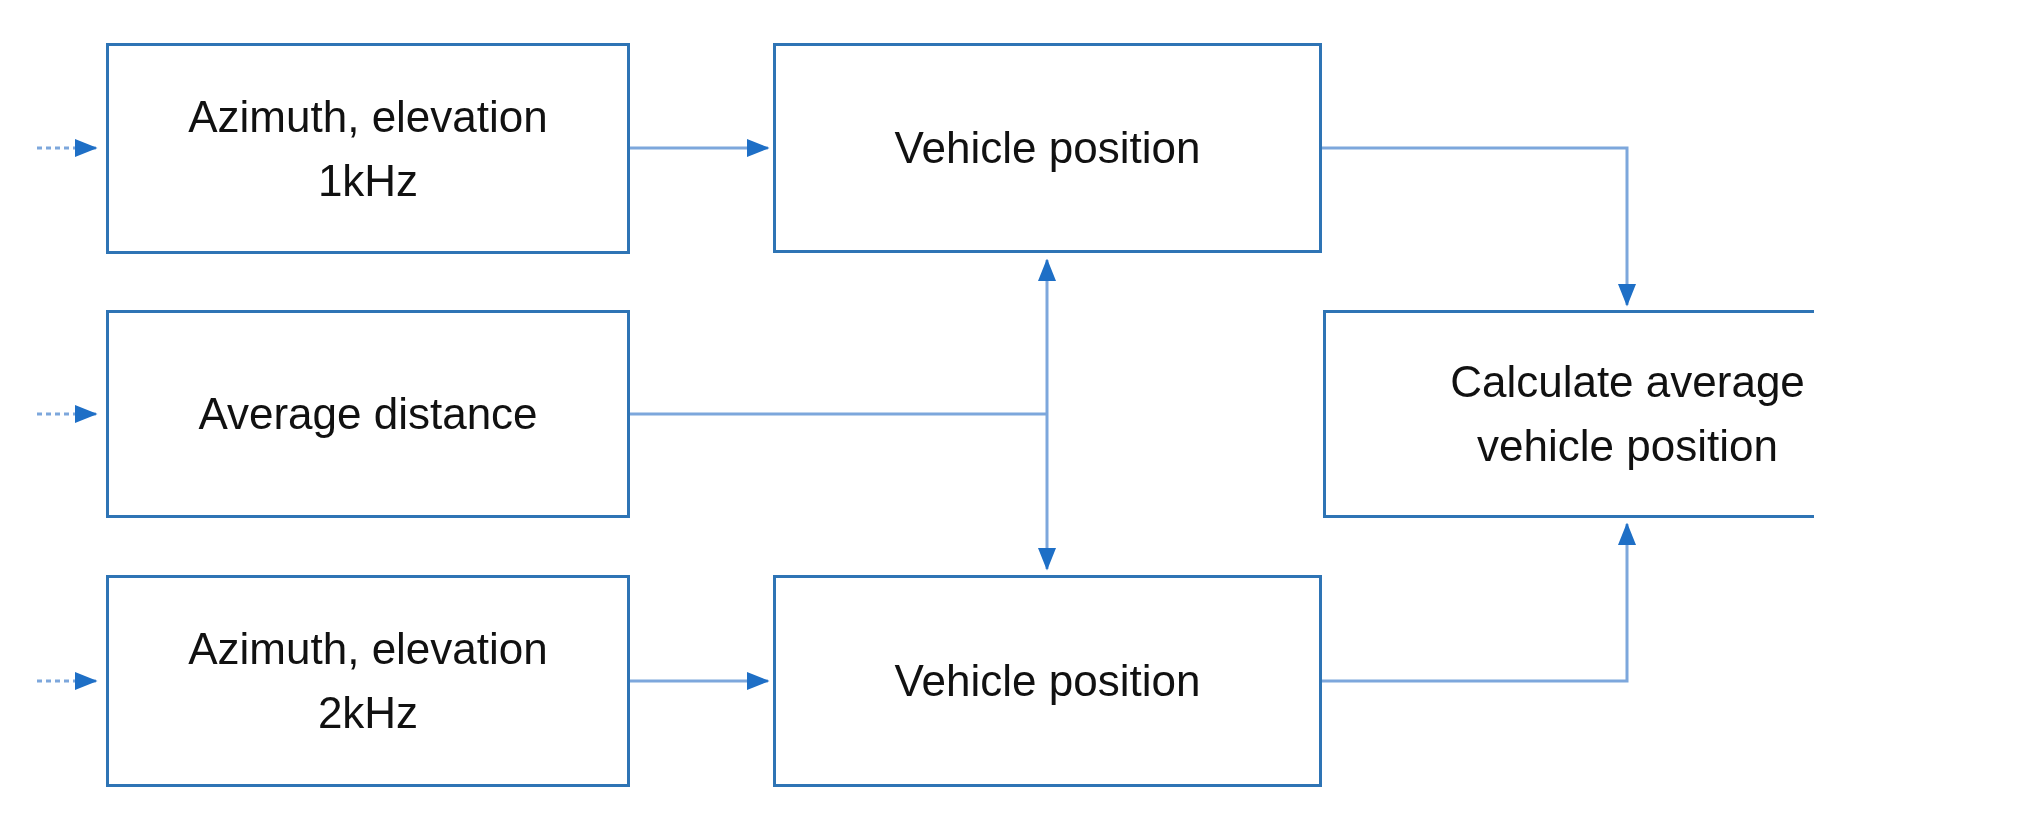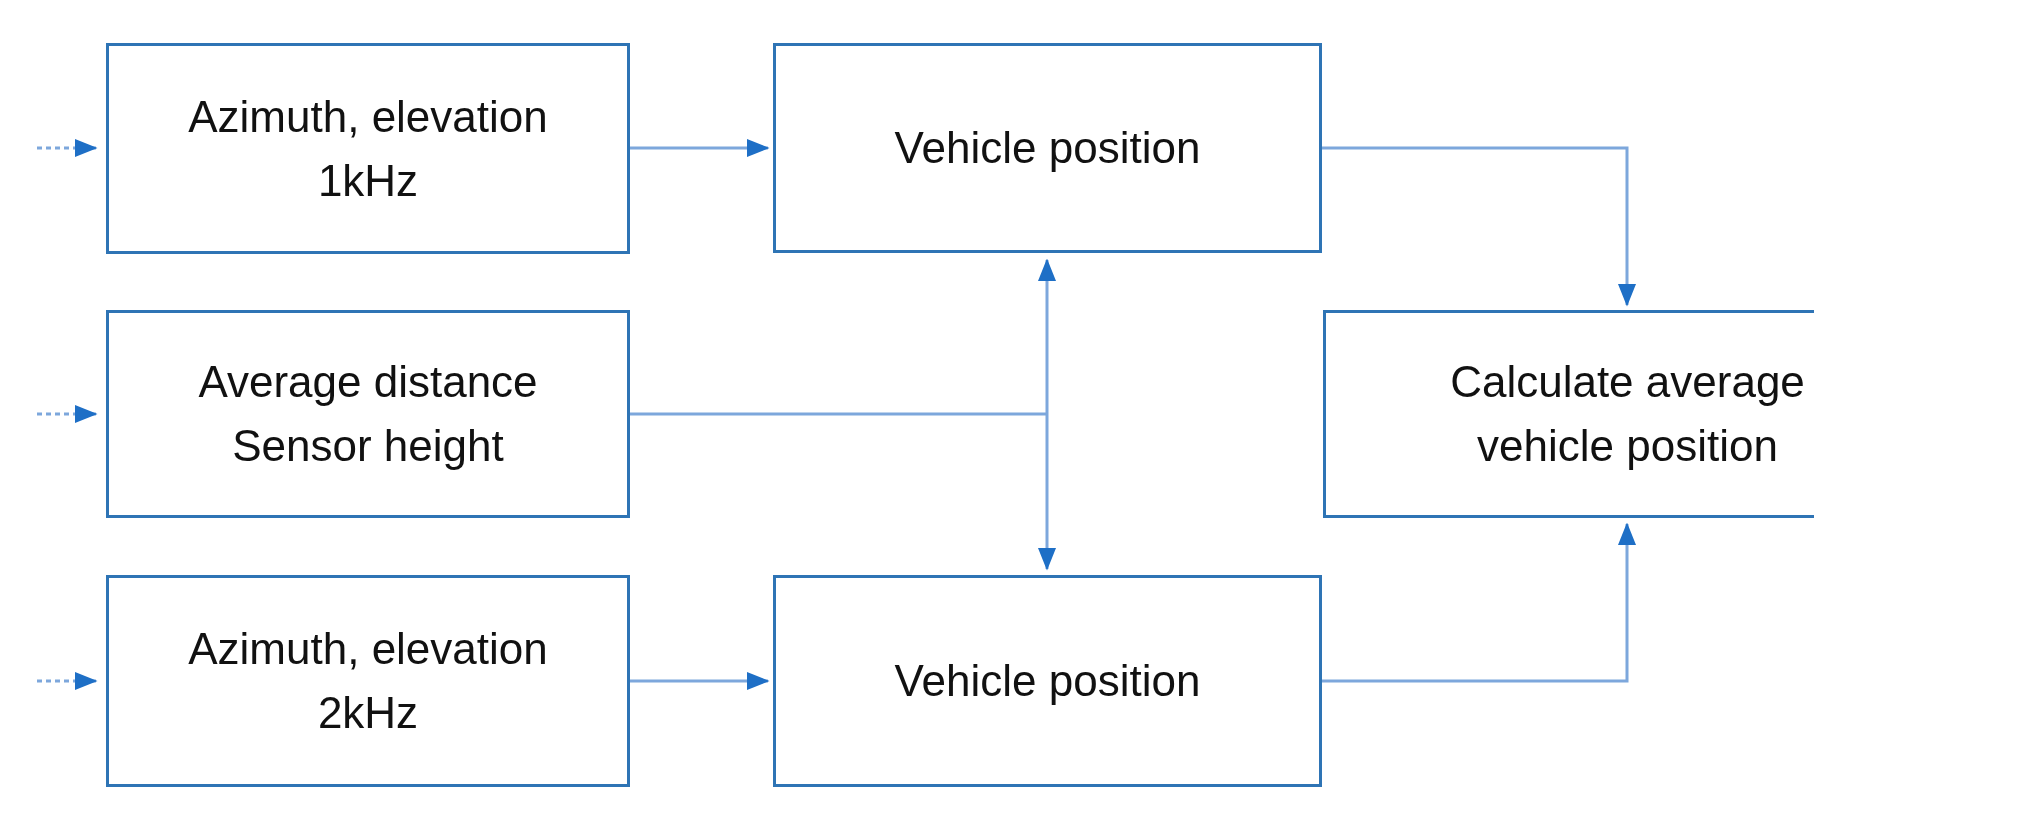--- a/index.html
+++ b/index.html
@@ -77,21 +77,20 @@
     <line class="wire dashed" x1="1938" y1="415" x2="1998" y2="415" marker-end="url(#ah)"></line>
   </svg>
 
   <div class="node n1">
     <span>Azimuth, elevation</span>
     <span>1kHz</span>
   </div>
 
   <div class="node n2">
     <span>Average distance</span>
-    <span>Sensor height</span>
   </div>
 
   <div class="node n3">
     <span>Azimuth, elevation</span>
     <span>2kHz</span>
   </div>
 
   <div class="node n4">
     <span>Vehicle position</span>
   </div>

